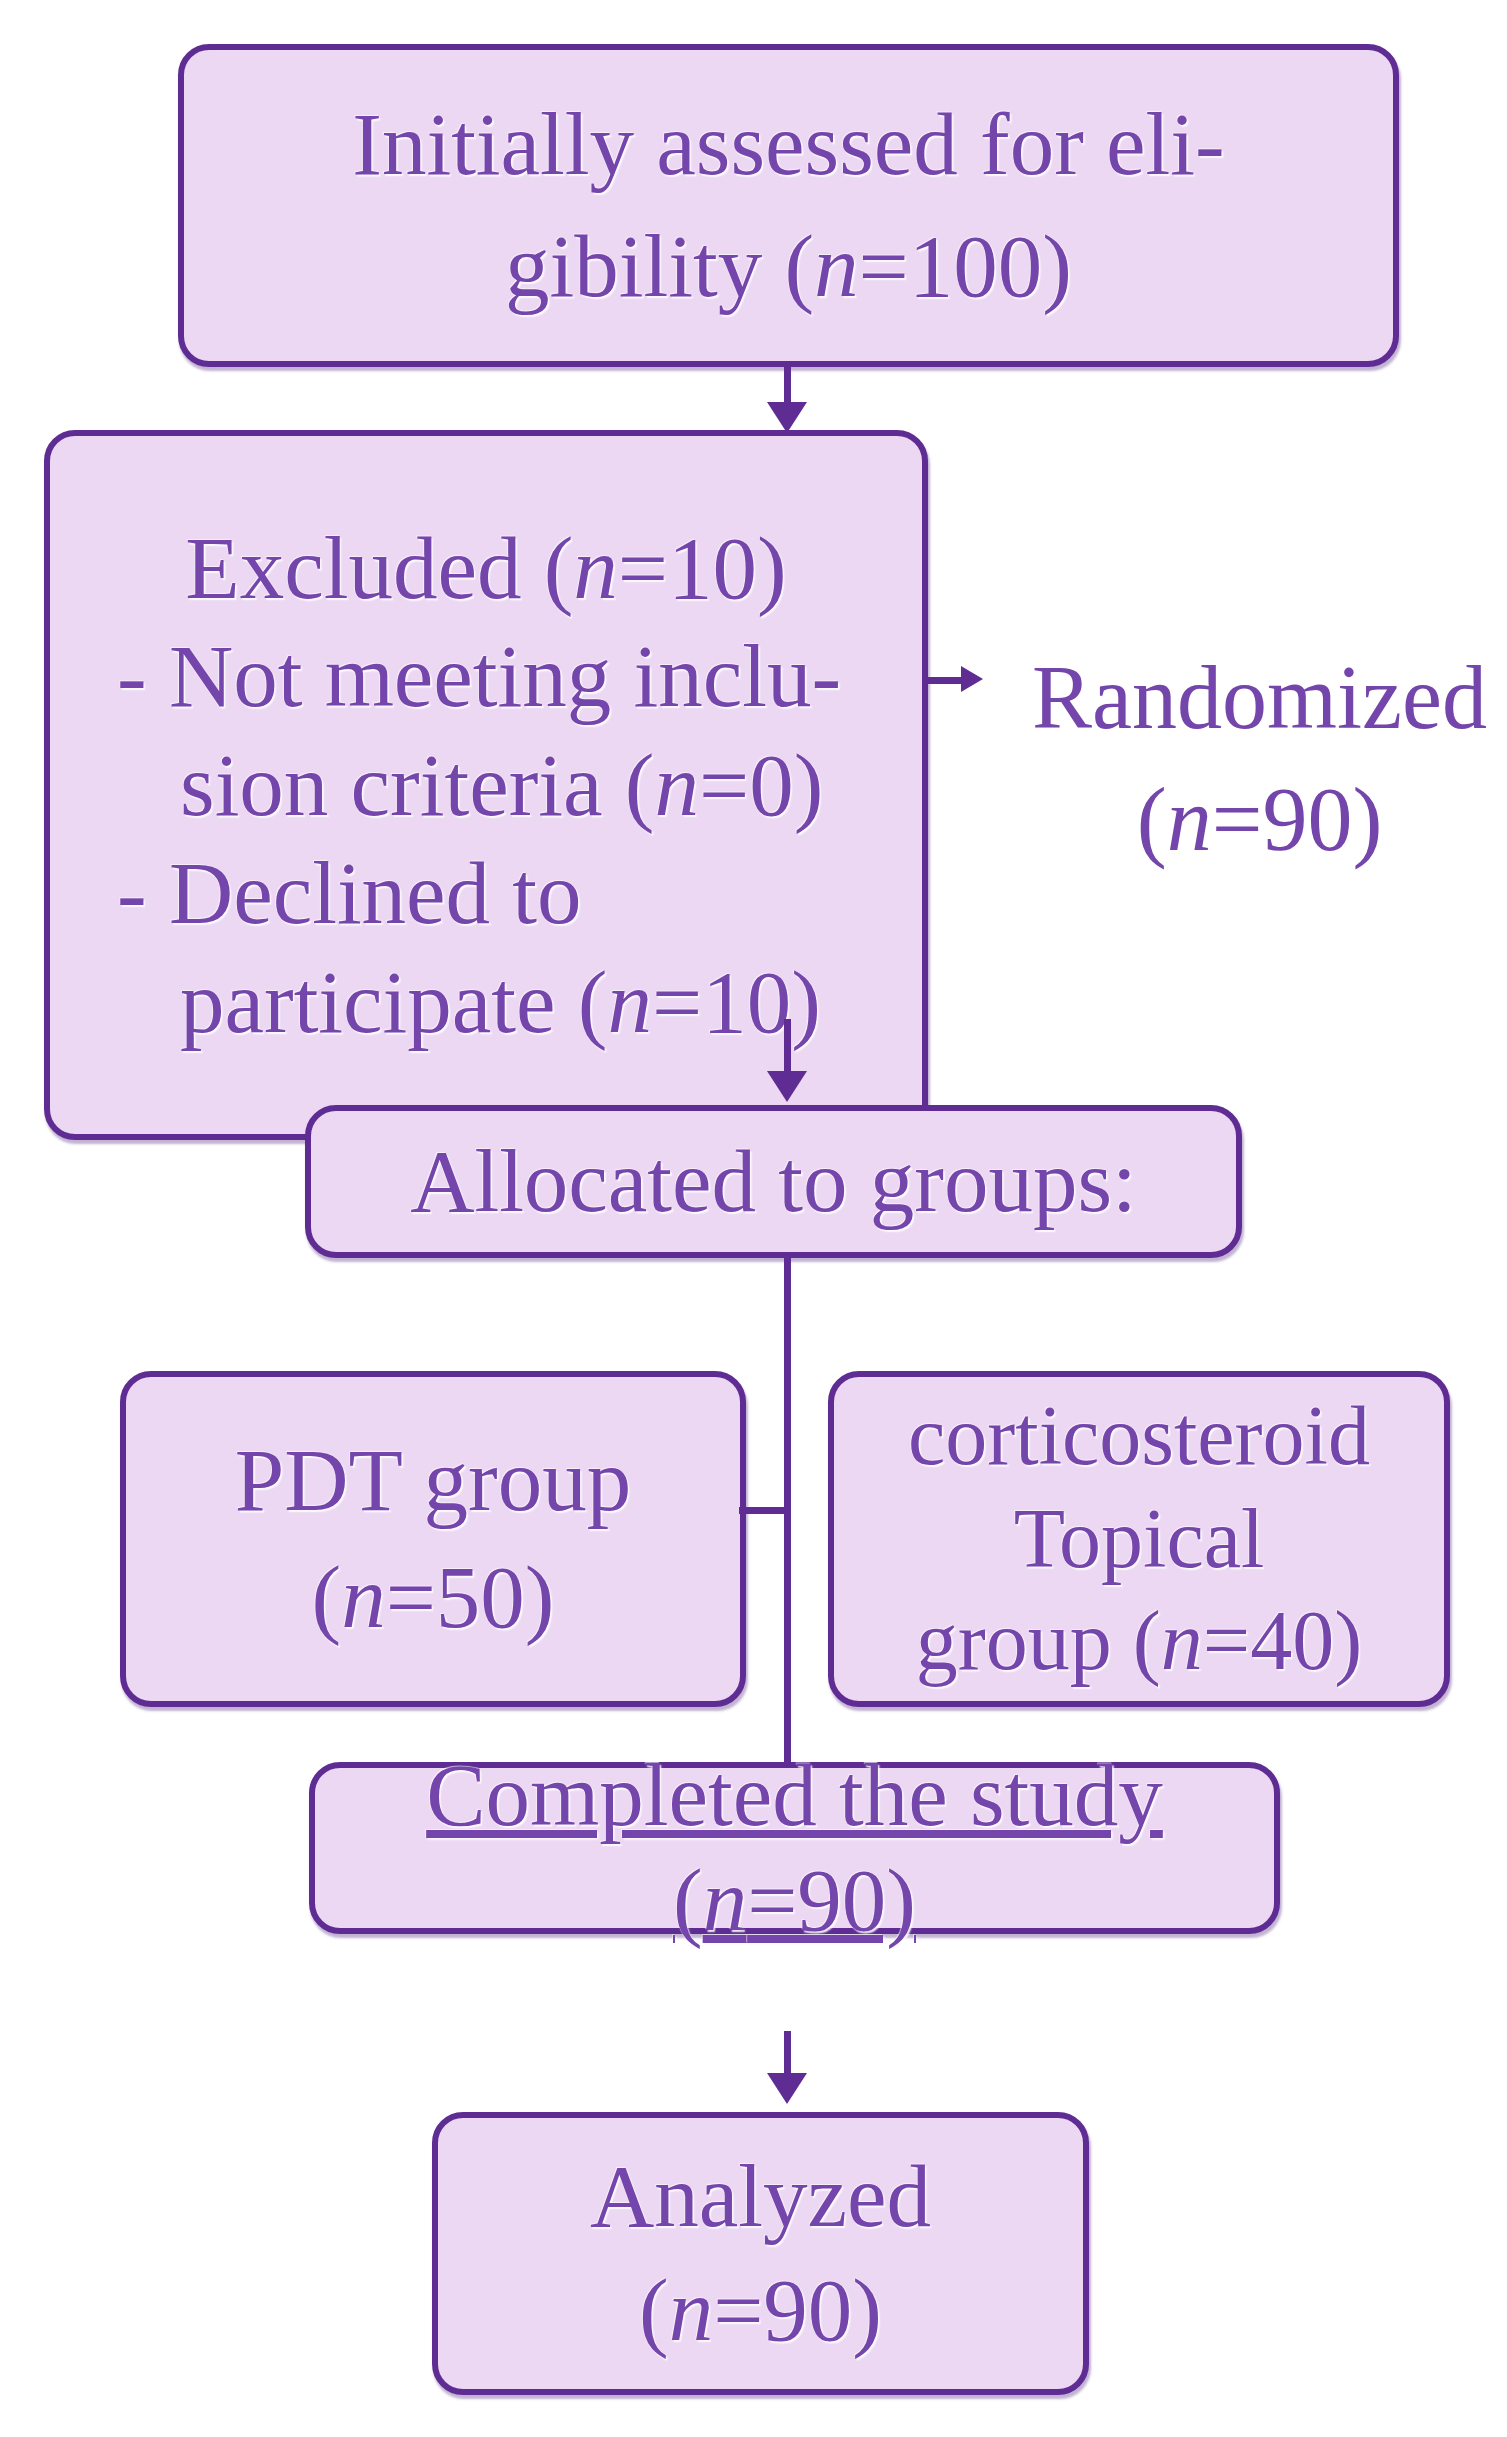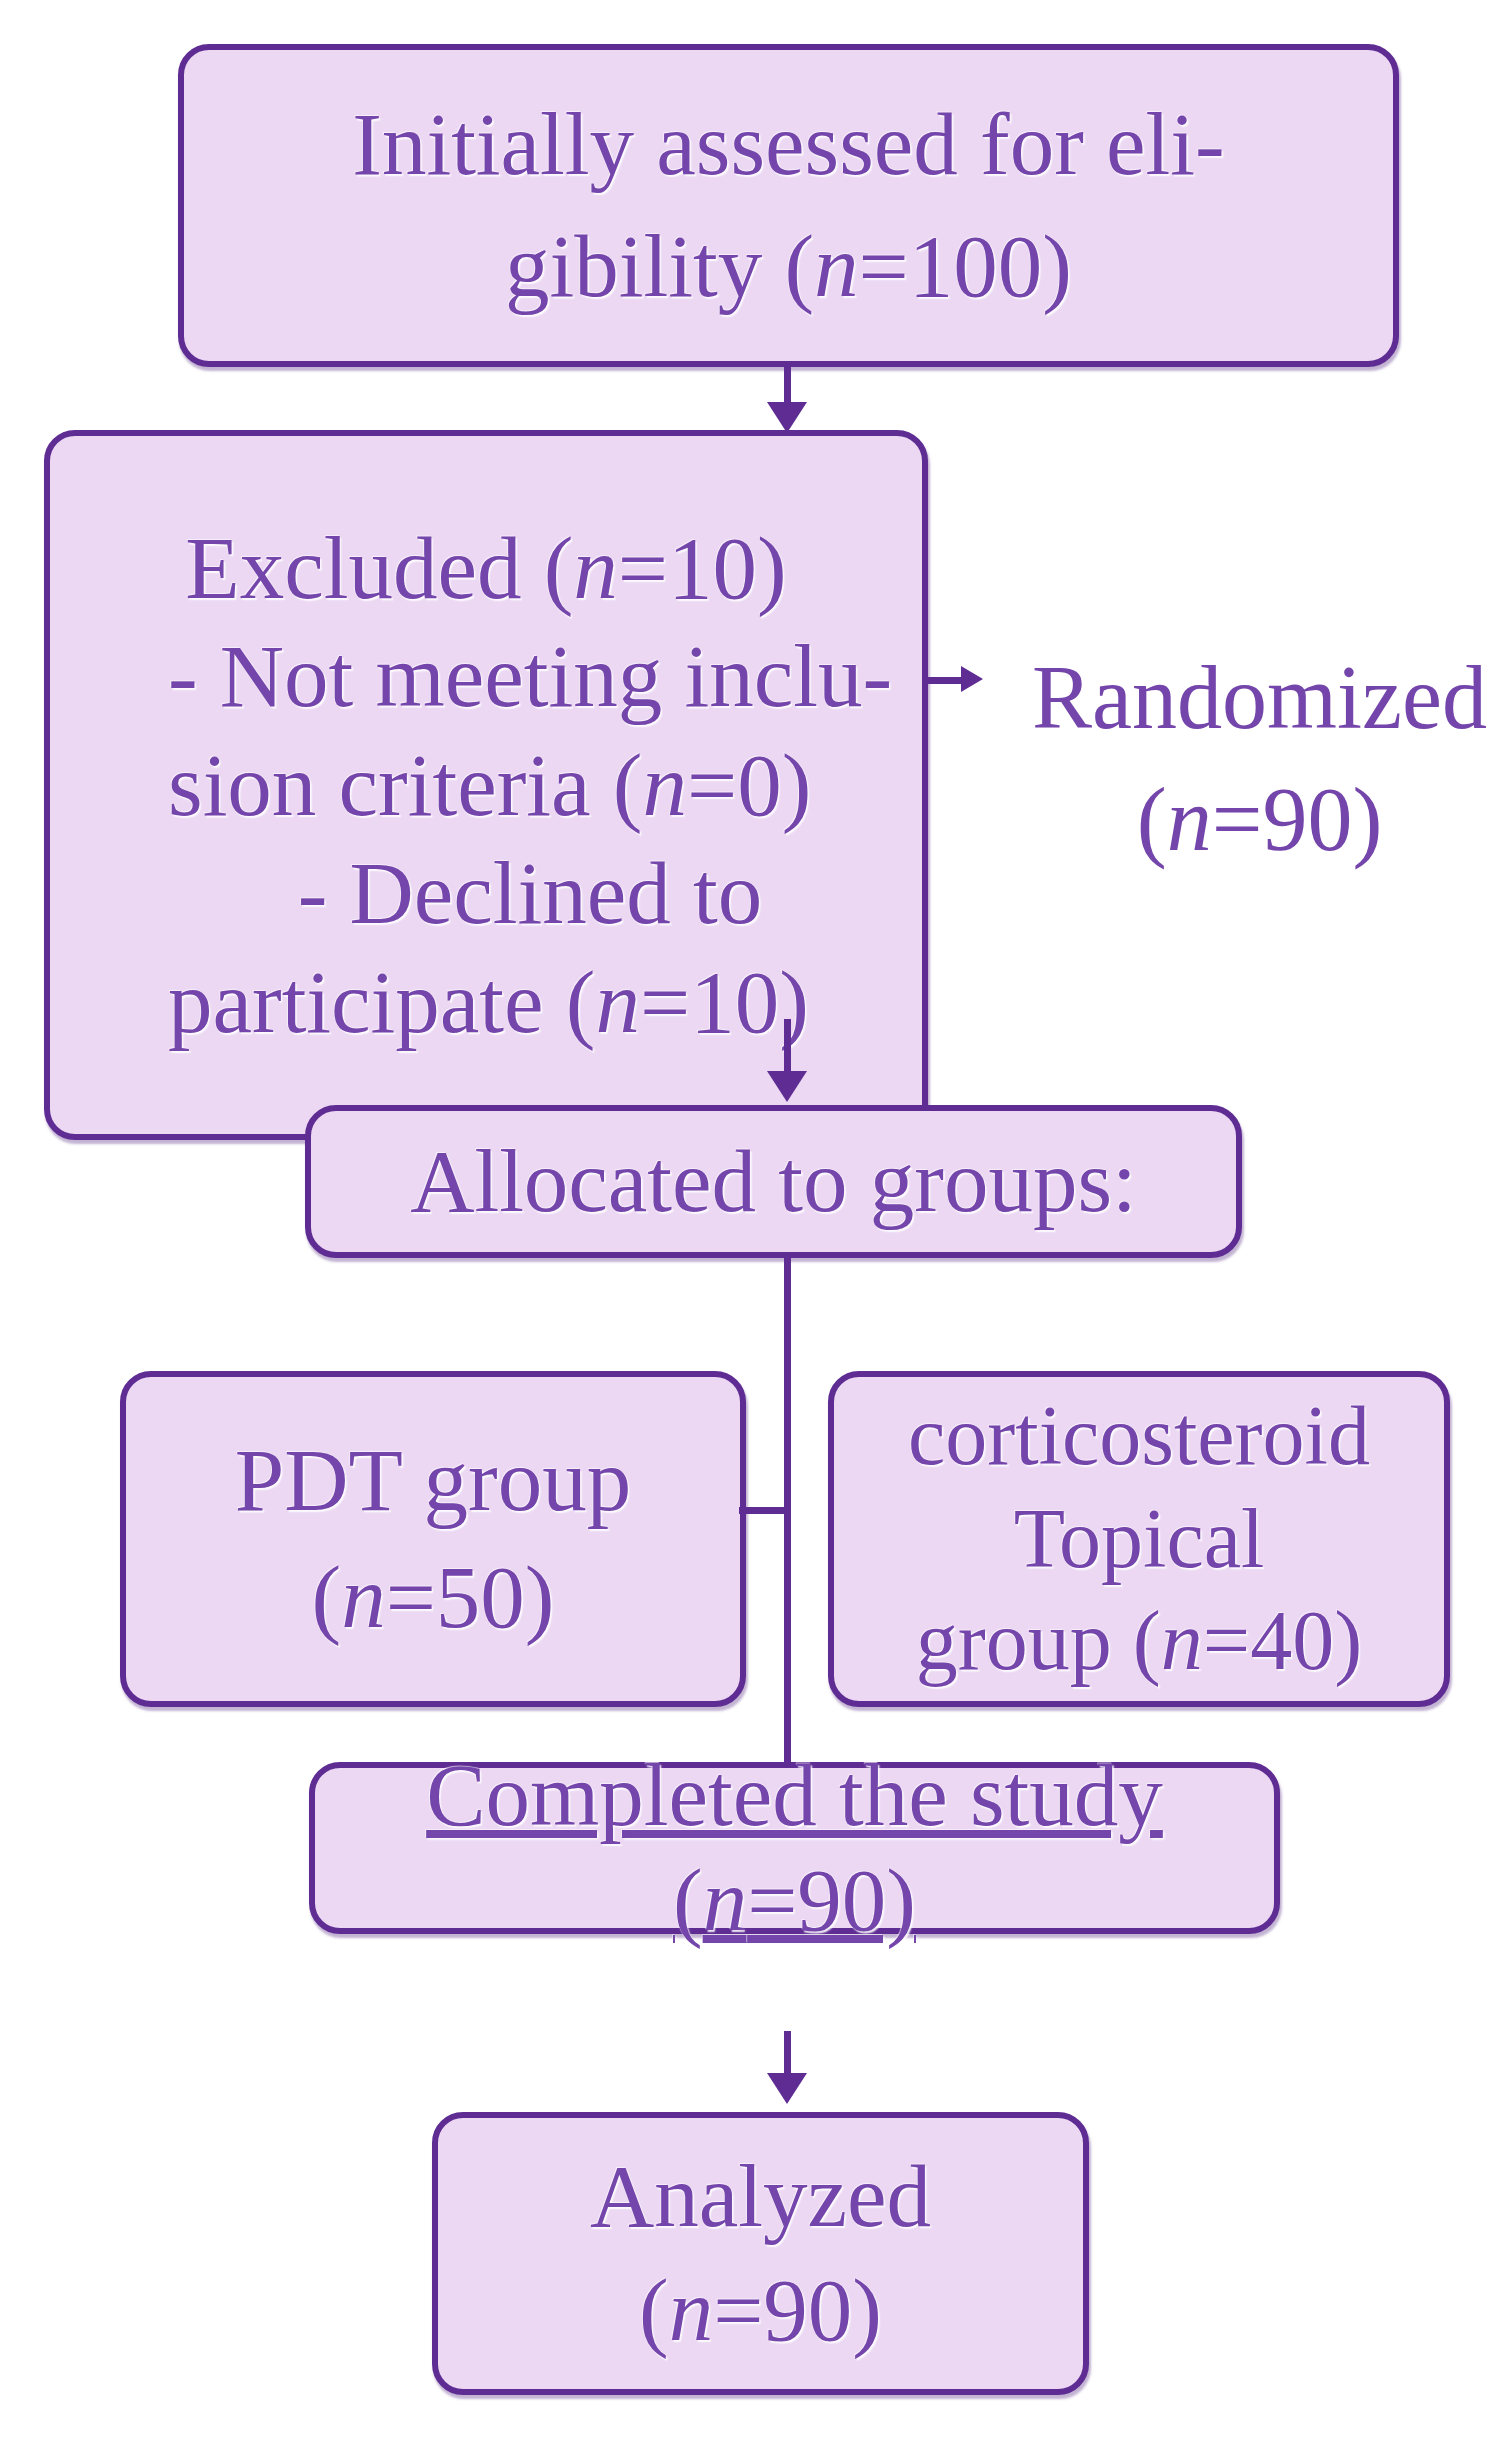--- a/index.html
+++ b/index.html
@@ -28,21 +28,21 @@
     text-align: center;
     font-size: 89px;
     text-shadow: 1.6px 1.6px 1.6px rgba(255,255,255,0.9), -0.8px -0.8px 0.8px rgba(255,255,255,0.6);
   }
   .box .line { width: 100%; }
   i { font-style: italic; }
 
   
   .box.left-list { text-align: left; }
   .box.left-list .line.center { text-align: center; }
-  .box.left-list .line.bullet { padding-left: 44px; text-align: center; }
+  .box.left-list .line.bullet { padding-left: 44px; }
   .box.left-list .line.cont   { padding-left: 107px; }
 
   .floating-label {
     position: absolute;
     color: var(--text-color, #7445aa);
     text-align: center;
     font-size: 90px;
     line-height: 1.35;
     text-shadow: 1.6px 1.6px 1.6px rgba(255,255,255,0.9);
   }
@@ -57,21 +57,21 @@
   }
   .arrowhead-right {
     position: absolute; width: 0; height: 0;
     border-top: 13.7px solid transparent;
     border-bottom: 13.7px solid transparent;
     border-left: 22px solid var(--connector, #5e2c93);
   }
 
   
   #box-initially  { left: 178px;  top: 44px;   width: 1221px; height: 323px; line-height: 1.36; }
-  #box-excluded   { left: 44px;   top: 430px;  width: 884px; height: 710px; line-height: 1.22; padding: 8px 11px; }
+  #box-excluded   { left: 44px;   top: 430px;  width: 884px; height: 710px; line-height: 1.22; padding: 8px 23px; }
   #label-randomized { left: 977px; top: 637px; width: 565px; }
   #box-allocated  { left: 305px;  top: 1105px; width: 937px; height: 153px; line-height: 1.1; }
   #box-pdt        { left: 120px;  top: 1371px; width: 626px;  height: 336px; line-height: 1.32; }
   #box-topical    { left: 828px; top: 1371px; width: 622px;  height: 336px; line-height: 1.22; font-size: 84px; }
   #box-completed  { left: 309px;  top: 1762px; width: 971px; height: 172px; line-height: 1.18; text-decoration: underline; }
   #box-analyzed   { left: 432px;  top: 2112px; width: 657px;  height: 283px; line-height: 1.28; }
 </style>
 </head>
 <body>
 

